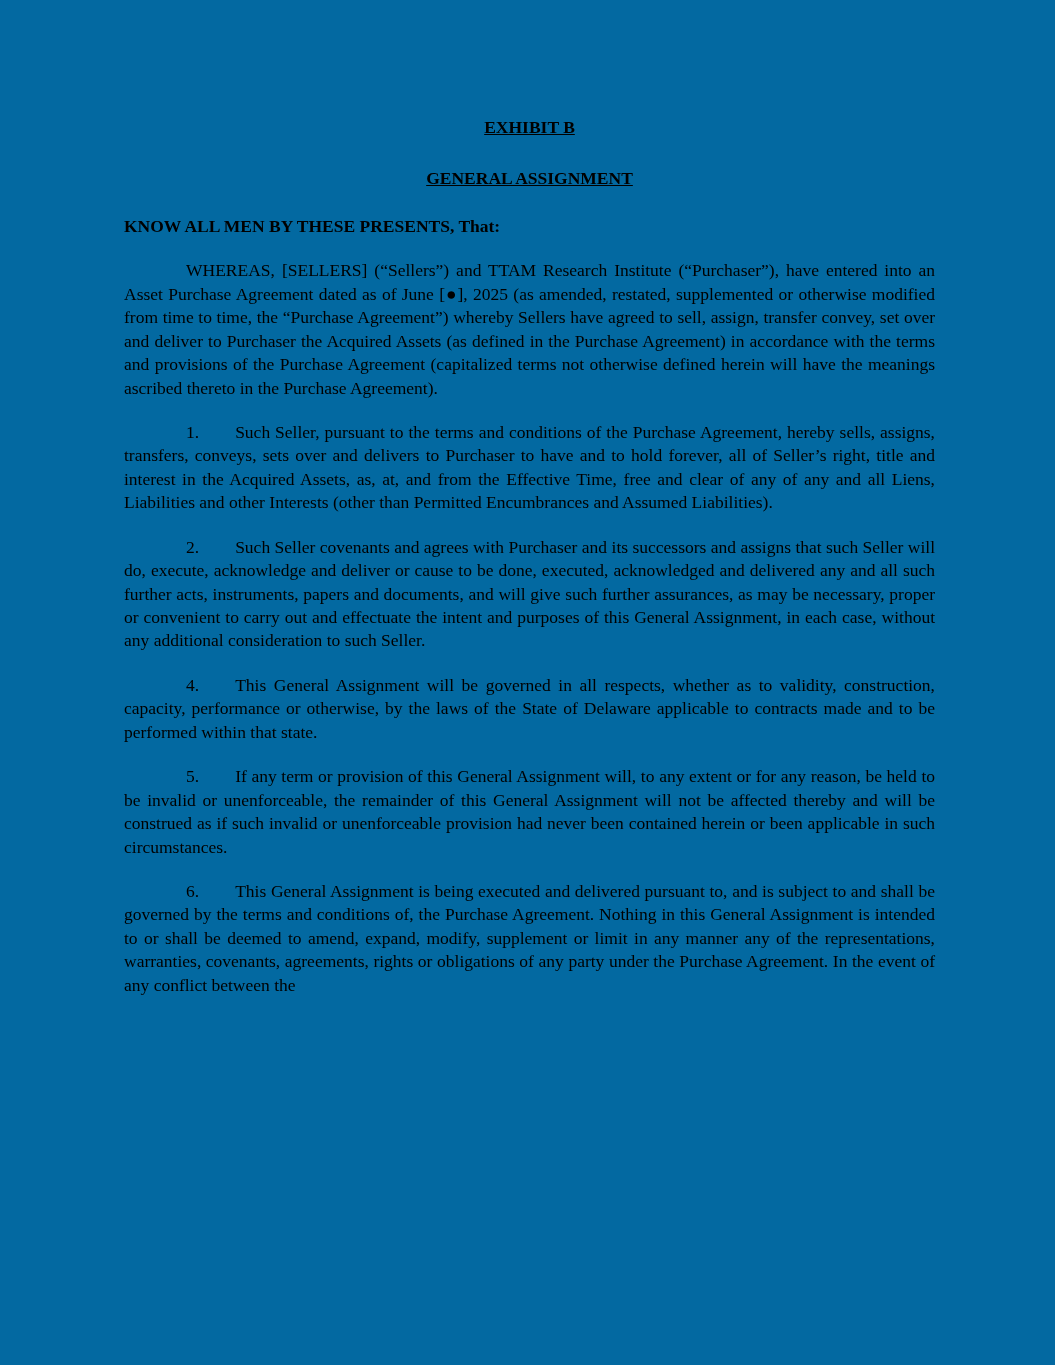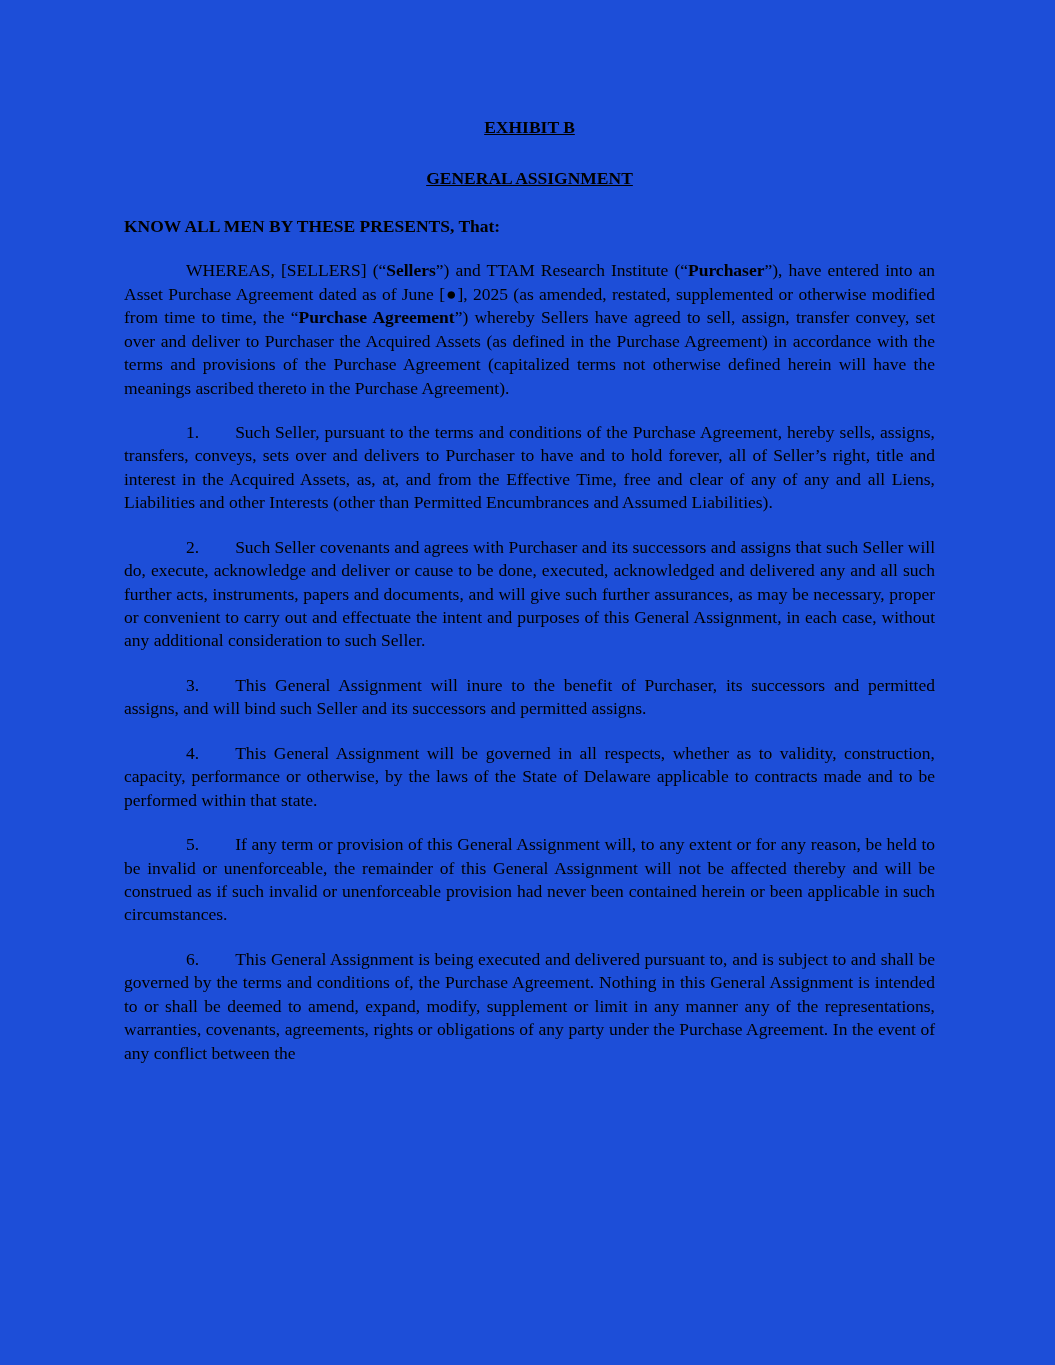--- a/index.html
+++ b/index.html
@@ -4,21 +4,21 @@
 <style>
   html, body {
     margin: 0;
     padding: 0;
     background: #ffffff;
   }
   .page {
     width: 1055px;
     height: 1365px;
     margin: 0 auto;
-    background: #1d4ed8;
+    background: #0369a1;
     box-sizing: border-box;
     padding: 116px 120px 40px 124px;
     font-family: "Liberation Serif", "DejaVu Serif", serif;
     font-size: 17.5px;
     line-height: 1.34;
     color: #000000;
     overflow: hidden;
   }
   .doc-title, .doc-subtitle {
     text-align: center;
@@ -44,32 +44,31 @@
     margin-bottom: 0;
   }
   .pnum {
     
   }
   .ptab {
     display: inline-block;
     width: 36px;
   }
   b {
-    font-weight: bold;
+    font-weight: normal;
   }
 </style>
 </head>
 <body>
 
 <div class="page">
   <p class="doc-title">EXHIBIT B</p>
   <p class="doc-subtitle">GENERAL ASSIGNMENT</p>
   <p class="intro">KNOW ALL MEN BY THESE PRESENTS, That:</p>
   <div>
       <p class="para"><span>WHEREAS, [SELLERS] (“</span><b>Sellers</b><span>”) and TTAM Research Institute (“</span><b>Purchaser</b><span>”), have entered into an Asset Purchase Agreement dated as of June [●], 2025 (as amended, restated, supplemented or otherwise modified from time to time, the “</span><b>Purchase Agreement</b><span>”) whereby Sellers have agreed to sell, assign, transfer convey, set over and deliver to Purchaser the Acquired Assets (as defined in the Purchase Agreement) in accordance with the terms and provisions of the Purchase Agreement (capitalized terms not otherwise defined herein will have the meanings ascribed thereto in the Purchase Agreement).</span></p>
       <p class="para"><span class="pnum">1.</span><span class="ptab"></span><span>Such Seller, pursuant to the terms and conditions of the Purchase Agreement, hereby sells, assigns, transfers, conveys, sets over and delivers to Purchaser to have and to hold forever, all of Seller’s right, title and interest in the Acquired Assets, as, at, and from the Effective Time, free and clear of any of any and all Liens, Liabilities and other Interests (other than Permitted Encumbrances and Assumed Liabilities).</span></p>
       <p class="para"><span class="pnum">2.</span><span class="ptab"></span><span>Such Seller covenants and agrees with Purchaser and its successors and assigns that such Seller will do, execute, acknowledge and deliver or cause to be done, executed, acknowledged and delivered any and all such further acts, instruments, papers and documents, and will give such further assurances, as may be necessary, proper or convenient to carry out and effectuate the intent and purposes of this General Assignment, in each case, without any additional consideration to such Seller.</span></p>
-      <p class="para"><span class="pnum">3.</span><span class="ptab"></span><span>This General Assignment will inure to the benefit of Purchaser, its successors and permitted assigns, and will bind such Seller and its successors and permitted assigns.</span></p>
       <p class="para"><span class="pnum">4.</span><span class="ptab"></span><span>This General Assignment will be governed in all respects, whether as to validity, construction, capacity, performance or otherwise, by the laws of the State of Delaware applicable to contracts made and to be performed within that state.</span></p>
       <p class="para"><span class="pnum">5.</span><span class="ptab"></span><span>If any term or provision of this General Assignment will, to any extent or for any reason, be held to be invalid or unenforceable, the remainder of this General Assignment will not be affected thereby and will be construed as if such invalid or unenforceable provision had never been contained herein or been applicable in such circumstances.</span></p>
       <p class="para"><span class="pnum">6.</span><span class="ptab"></span><span>This General Assignment is being executed and delivered pursuant to, and is subject to and shall be governed by the terms and conditions of, the Purchase Agreement.  Nothing in this General Assignment is intended to or shall be deemed to amend, expand, modify, supplement or limit in any manner any of the representations, warranties, covenants, agreements, rights or obligations of any party under the Purchase Agreement.  In the event of any conflict between the</span></p>
     </div>
 </div>
 
 </body></html>

